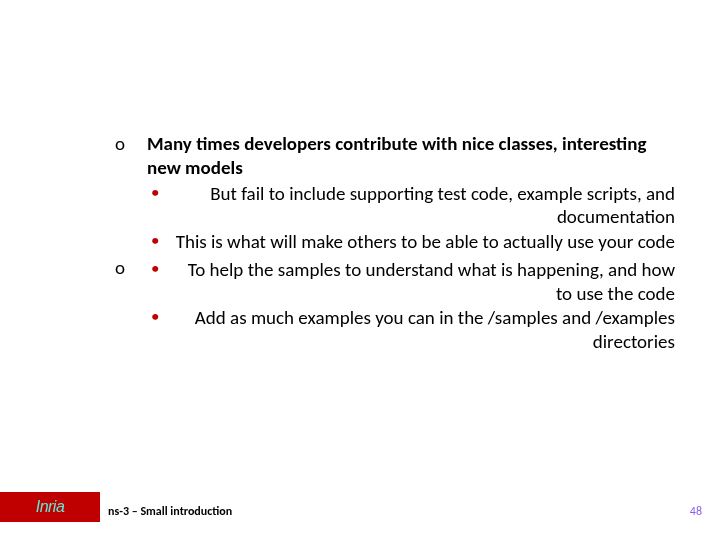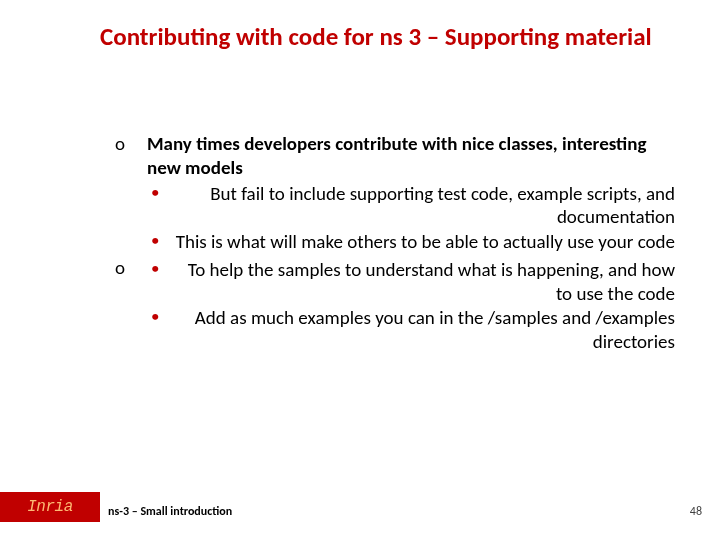--- a/index.html
+++ b/index.html
@@ -8,29 +8,28 @@
   .title { position: absolute; left: 100px; top: 22px; width: 560px; font-size: 25px; font-weight: 700; color: #c00000; line-height: 1.18; }
   .content { position: absolute; left: 115px; top: 132px; width: 560px; font-size: 19px; font-weight: 700; line-height: 1.25; }
   .o-item { display: flex; margin-bottom: 2px; }
   .o-marker { width: 26px; flex-shrink: 0; font-weight: 400; }
   .o-body { flex: 1; margin-left: 6px; }
   .sub { margin-top: 2px; }
   .b-item { display: flex; font-weight: 400; margin-top: 1px; }
   .b-marker { width: 24px; flex-shrink: 0; text-align: left; padding-left: 4px; color: #c00000; font-size: 17px; line-height: 1.35; }
   .b-text { flex: 1; text-align: right; }
   .footer-bar { position: absolute; left: 0; bottom: 18px; width: 100px; height: 30px; background: #c00000; display: flex; align-items: center; justify-content: center; }
-  .footer-bar .logo { color: #fdba74; font-style: italic; font-family: Liberation Mono, monospace; font-size: 16px; letter-spacing: -0.5px; }
+  .footer-bar .logo { color: #5eead4; font-style: italic; font-family: Liberation Sans, sans-serif; font-size: 16px; letter-spacing: -0.5px; }
   .footer-text { position: absolute; left: 108px; bottom: 22px; font-size: 12px; font-weight: 700; }
-  .page-num { position: absolute; right: 18px; bottom: 22px; font-size: 12px; color: #404040; }
+  .page-num { position: absolute; right: 18px; bottom: 22px; font-size: 12px; color: #8b5cf6; }
 </style>
 </head>
 <body>
 <div class="slide">
 
-  <div class="title">Contributing with code for ns 3 – Supporting material</div>
 
   <div class="content">
     <div class="o-item">
       <div class="o-marker">o</div>
       <div class="o-body">
         <span>Many times developers contribute with nice classes, interesting new models</span>
         <div class="sub">
           <div class="b-item">
             <div class="b-marker">•</div>
             <div class="b-text">But fail to include supporting test code, example scripts, and documentation</div>

